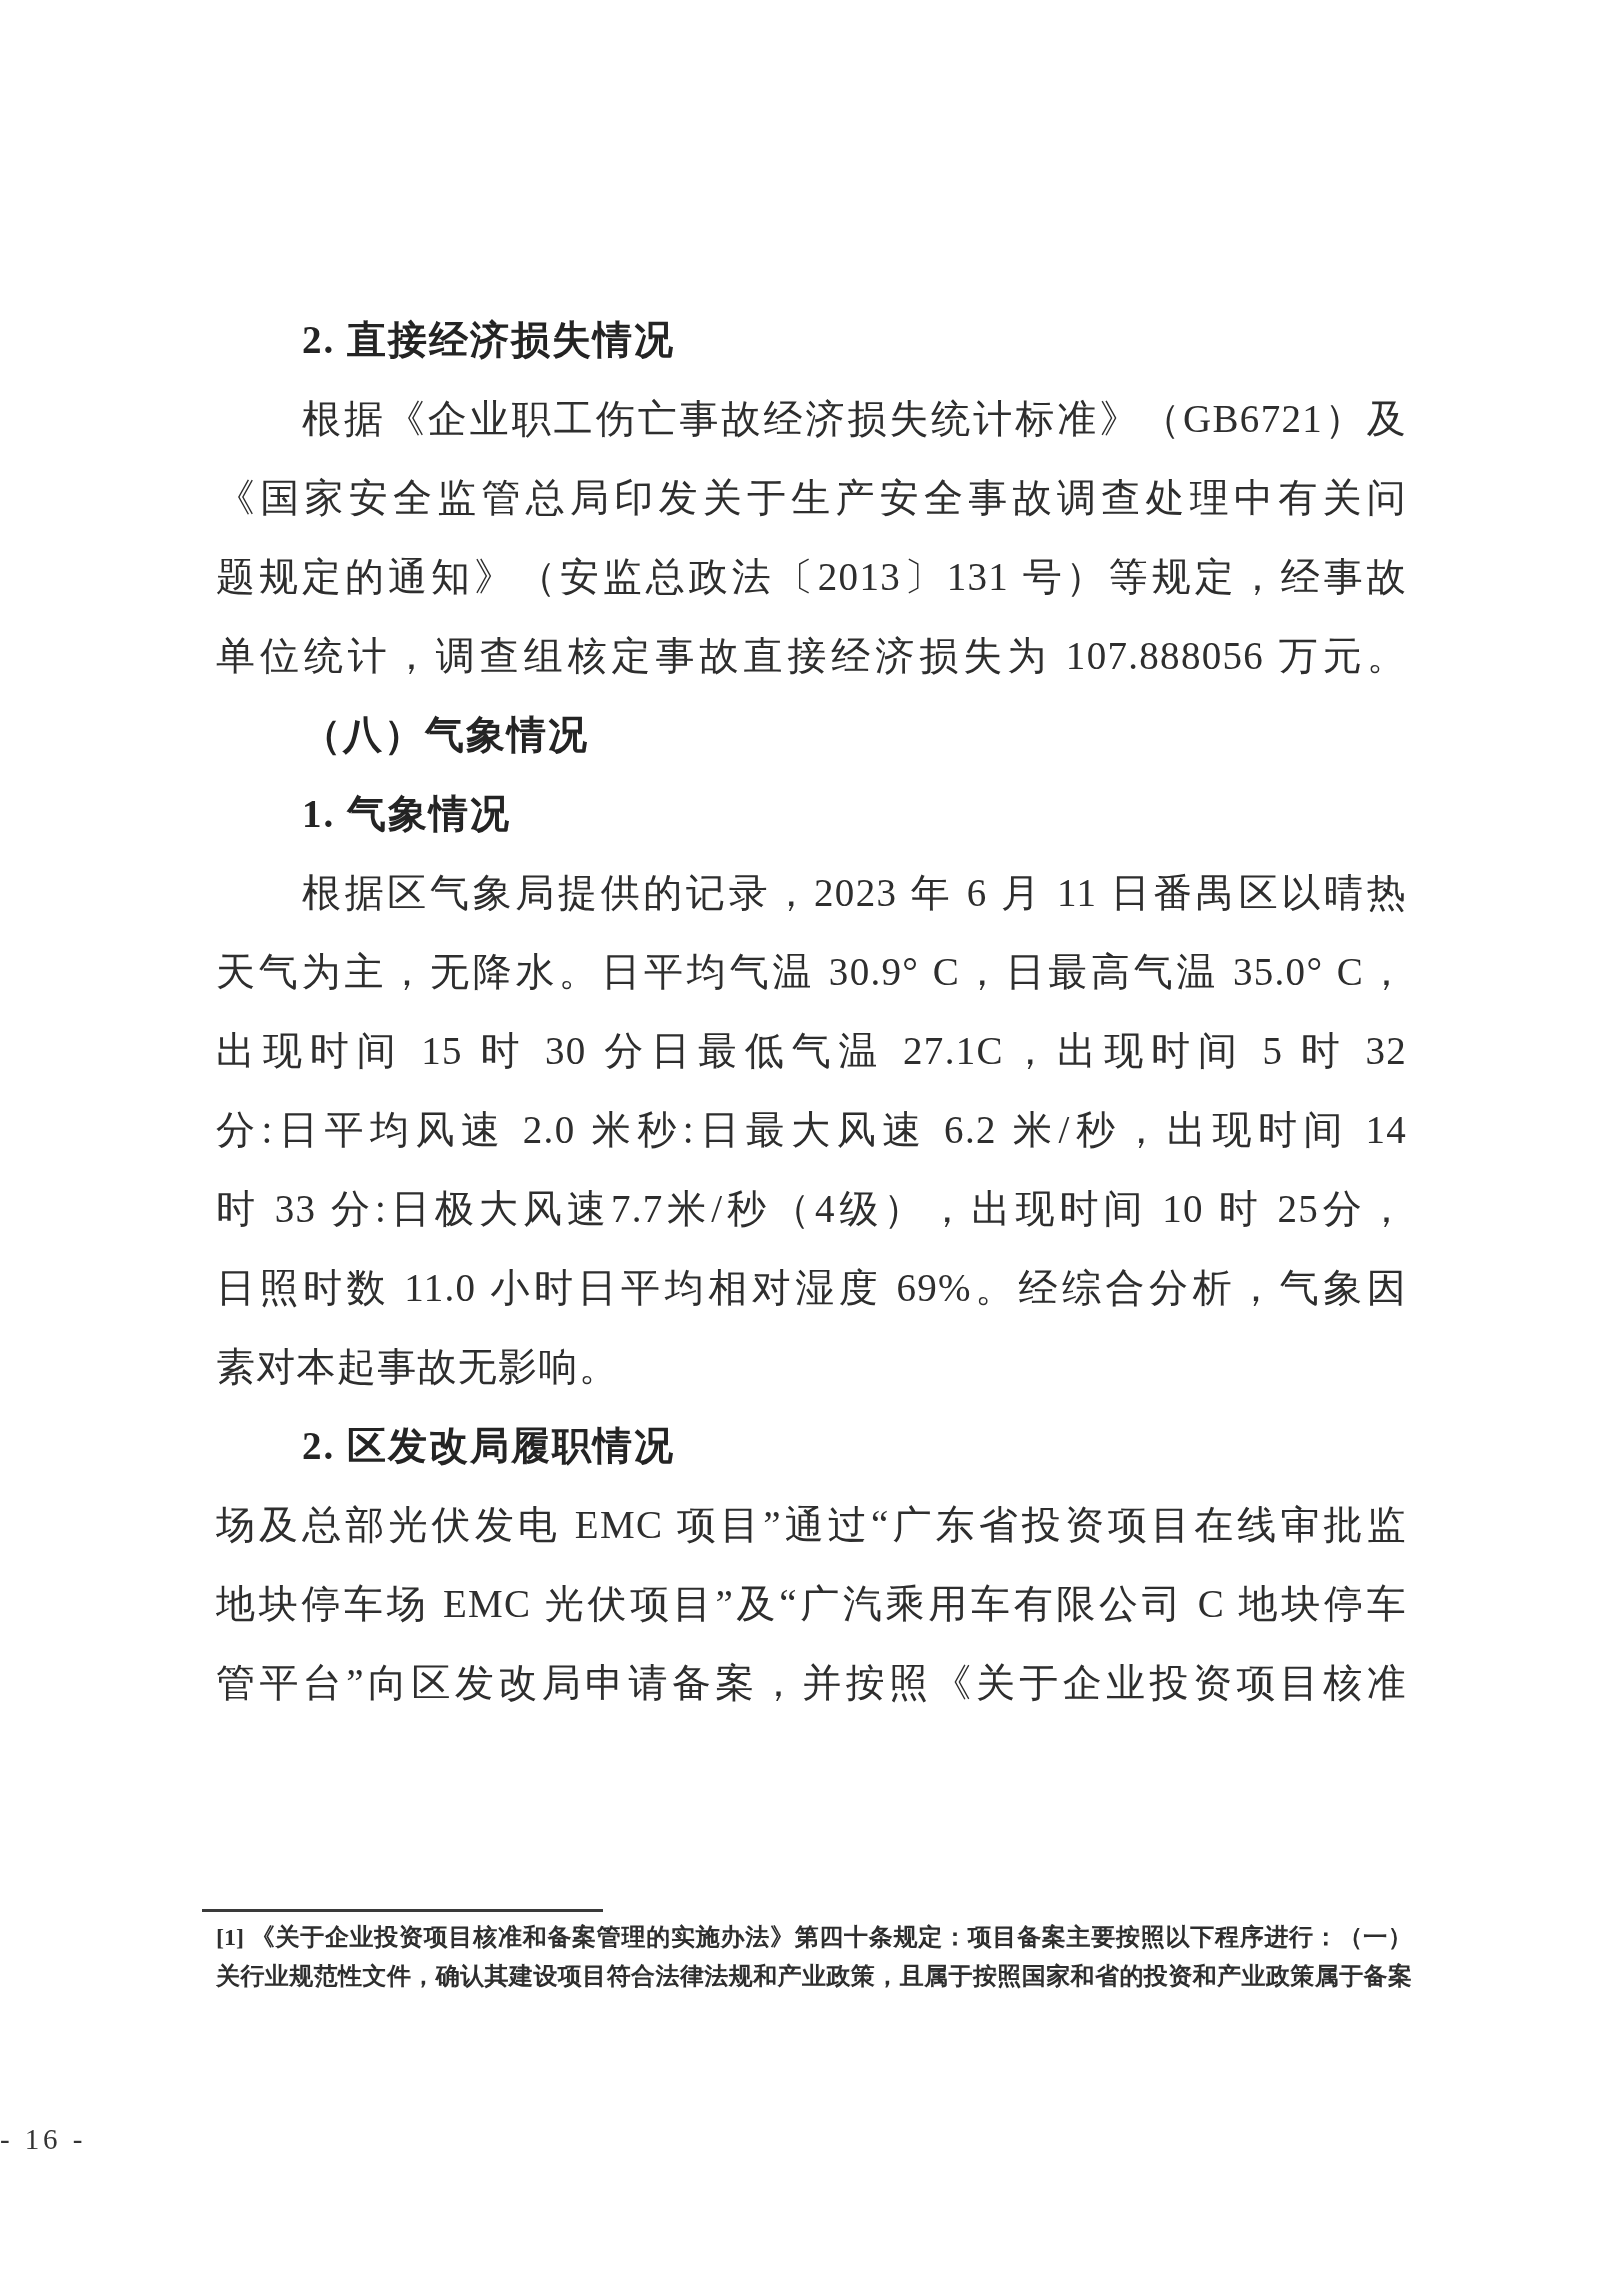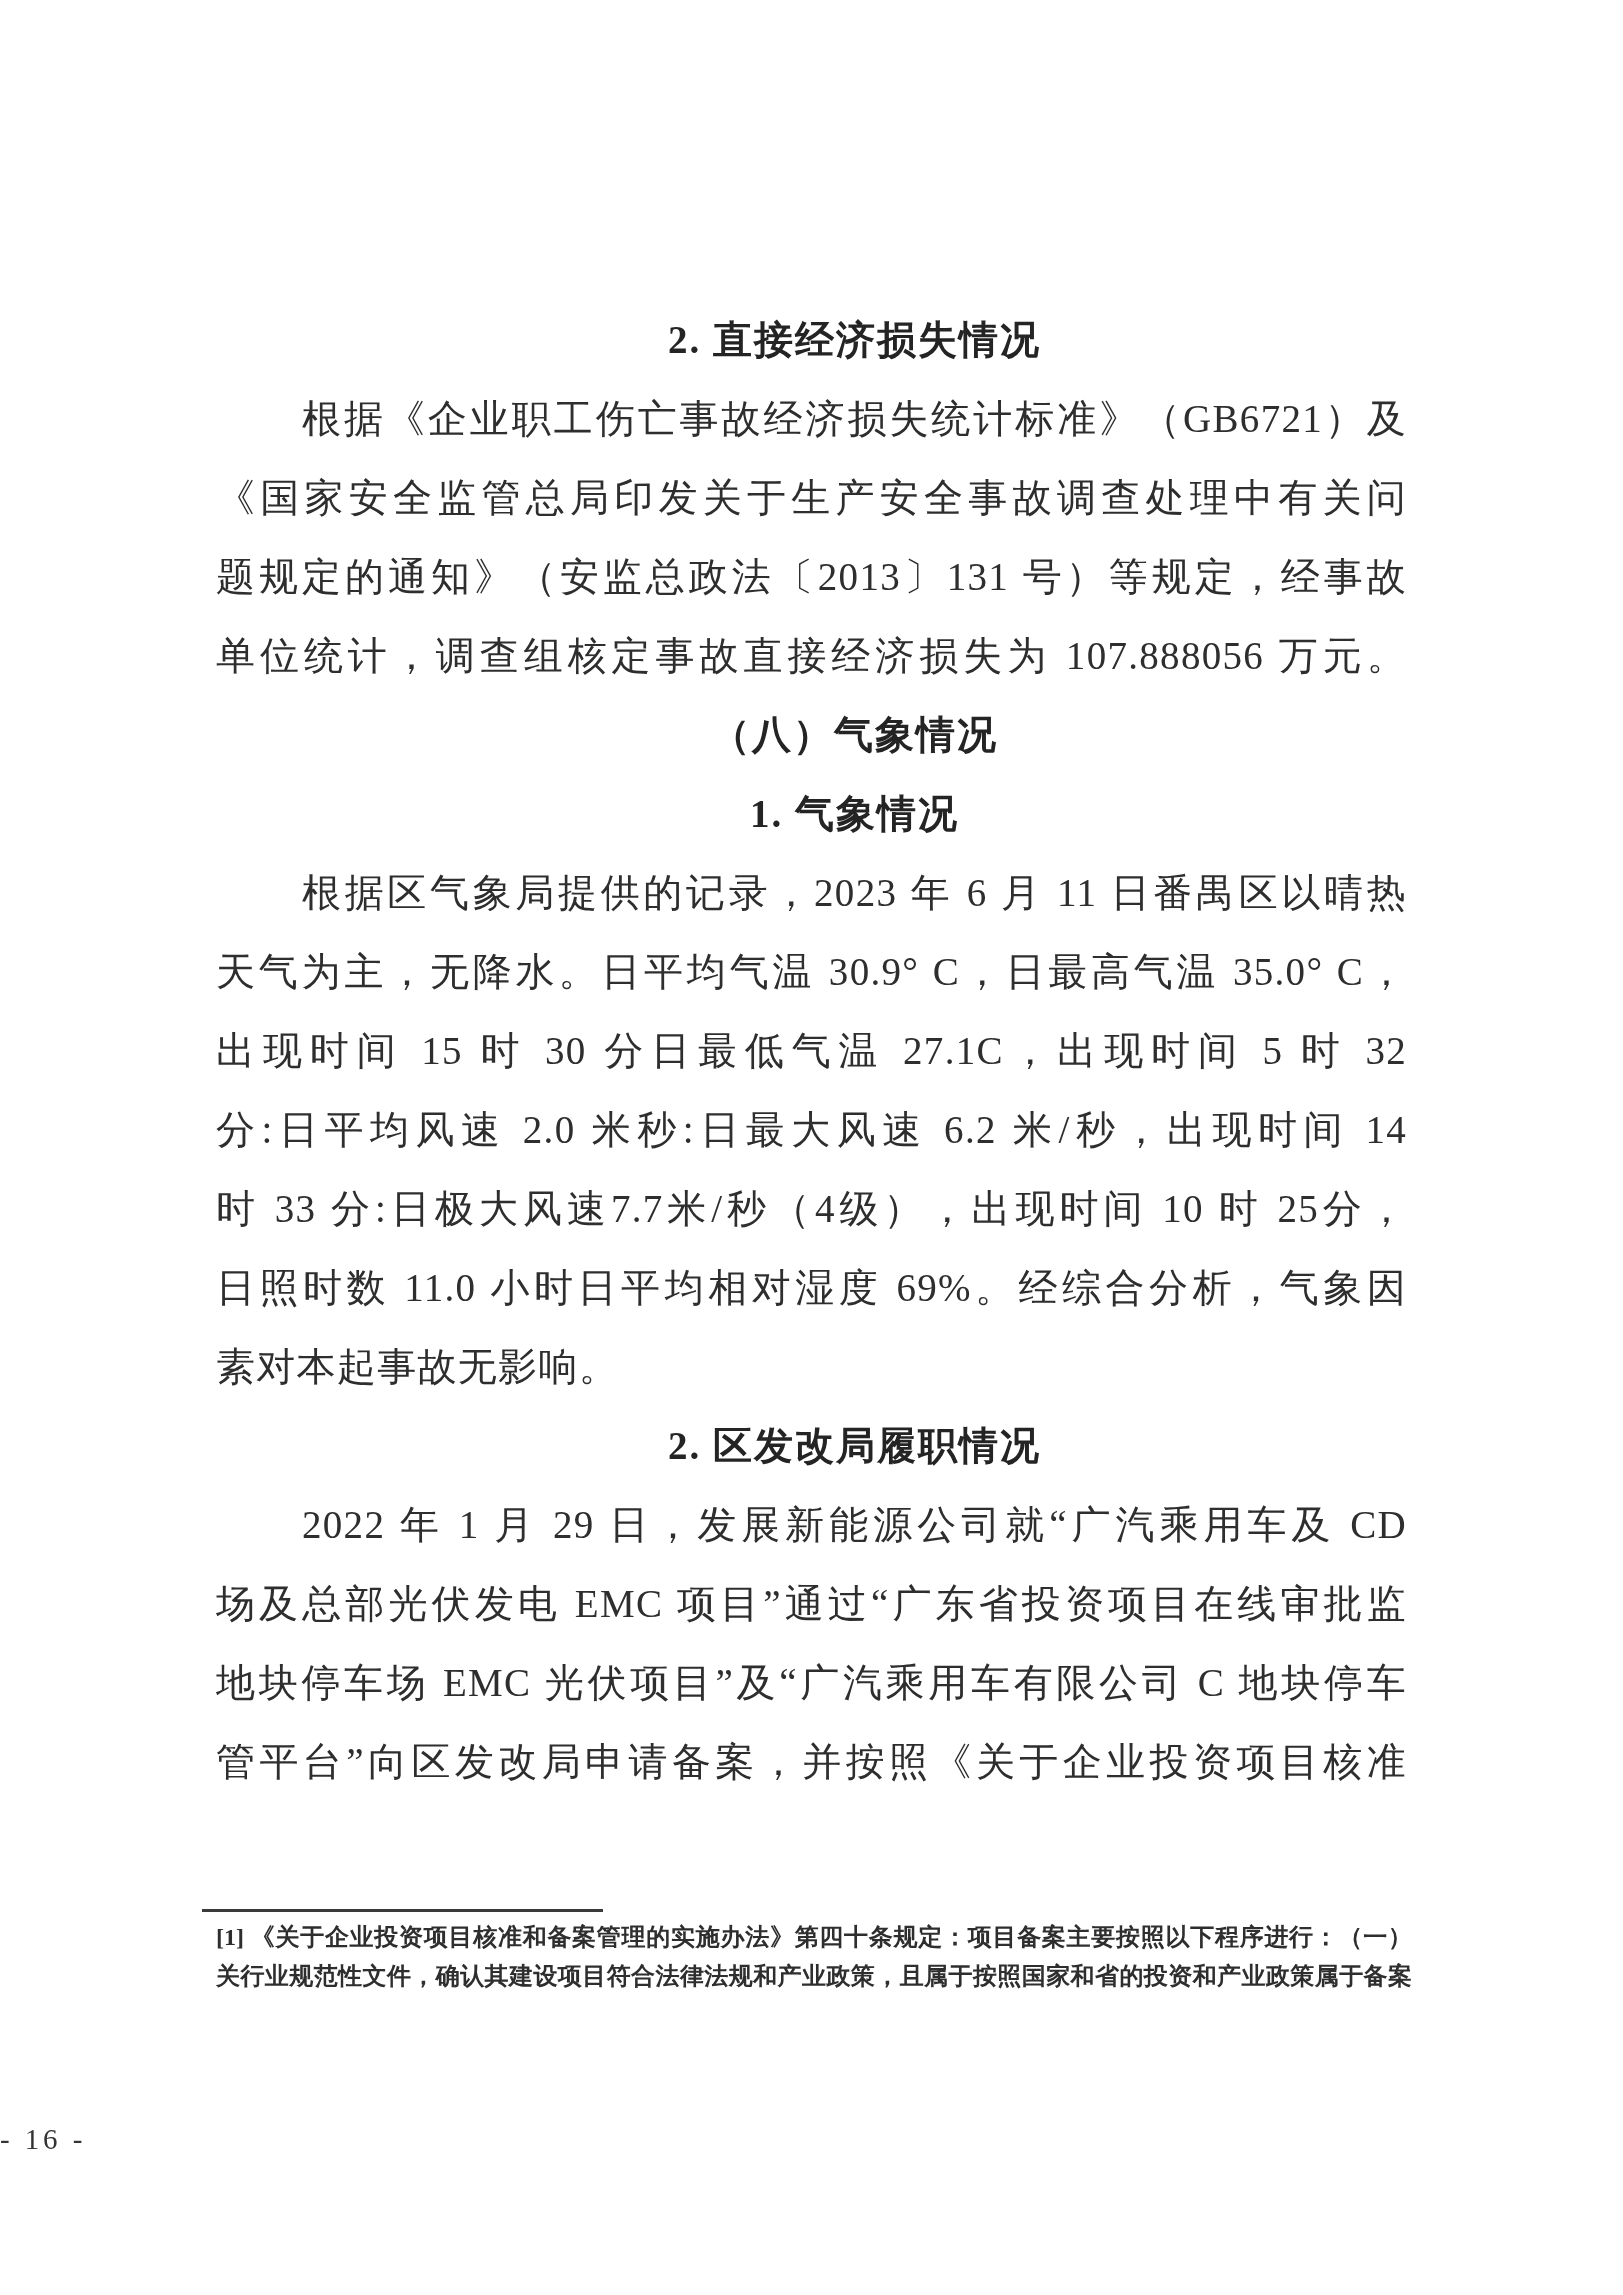--- a/index.html
+++ b/index.html
@@ -27,21 +27,20 @@
   }
   .line.justify {
     text-align: justify;
     text-align-last: justify;
   }
   .line.indent { text-indent: 86px; }
   .line.heading {
     font-weight: bold;
     color: #242424;
     letter-spacing: 2px;
-    text-align: center;
   }
   .line sup {
     font-size: 0.55em;
     vertical-align: super;
     line-height: 0;
     letter-spacing: 0;
   }
   .footnote-sep {
     position: absolute;
     left: 202px;
@@ -91,21 +90,20 @@
       <div class="line heading indent">（八）气象情况</div>
       <div class="line heading indent">1. 气象情况</div>
       <div class="line justify indent">根据区气象局提供的记录，2023 年 6 月 11 日番禺区以晴热</div>
       <div class="line justify">天气为主，无降水。日平均气温 30.9° C，日最高气温 35.0° C，</div>
       <div class="line justify">出现时间 15 时 30 分日最低气温 27.1C，出现时间 5 时 32</div>
       <div class="line justify">分:日平均风速 2.0 米秒:日最大风速 6.2 米/秒，出现时间 14</div>
       <div class="line justify">时 33 分:日极大风速7.7米/秒（4级），出现时间 10 时 25分，</div>
       <div class="line justify">日照时数 11.0 小时日平均相对湿度 69%。经综合分析，气象因</div>
       <div class="line">素对本起事故无影响。</div>
       <div class="line heading indent">2. 区发改局履职情况</div>
-      <div class="line justify indent">2022 年 1 月 29 日，发展新能源公司就“广汽乘用车及 CD</div>
       <div class="line justify">场及总部光伏发电 EMC 项目”通过“广东省投资项目在线审批监</div>
       <div class="line justify">地块停车场 EMC 光伏项目”及“广汽乘用车有限公司 C 地块停车</div>
       <div class="line justify">管平台”向区发改局申请备案，并按照《关于企业投资项目核准</div>
     </div>
 
   <div class="footnote-sep"></div>
 
   <div class="footnotes" id="footnote-lines">
       <div class="fline justify">[1] 《关于企业投资项目核准和备案管理的实施办法》第四十条规定：项目备案主要按照以下程序进行：（一）</div>
       <div class="fline justify">关行业规范性文件，确认其建设项目符合法律法规和产业政策，且属于按照国家和省的投资和产业政策属于备案</div>

